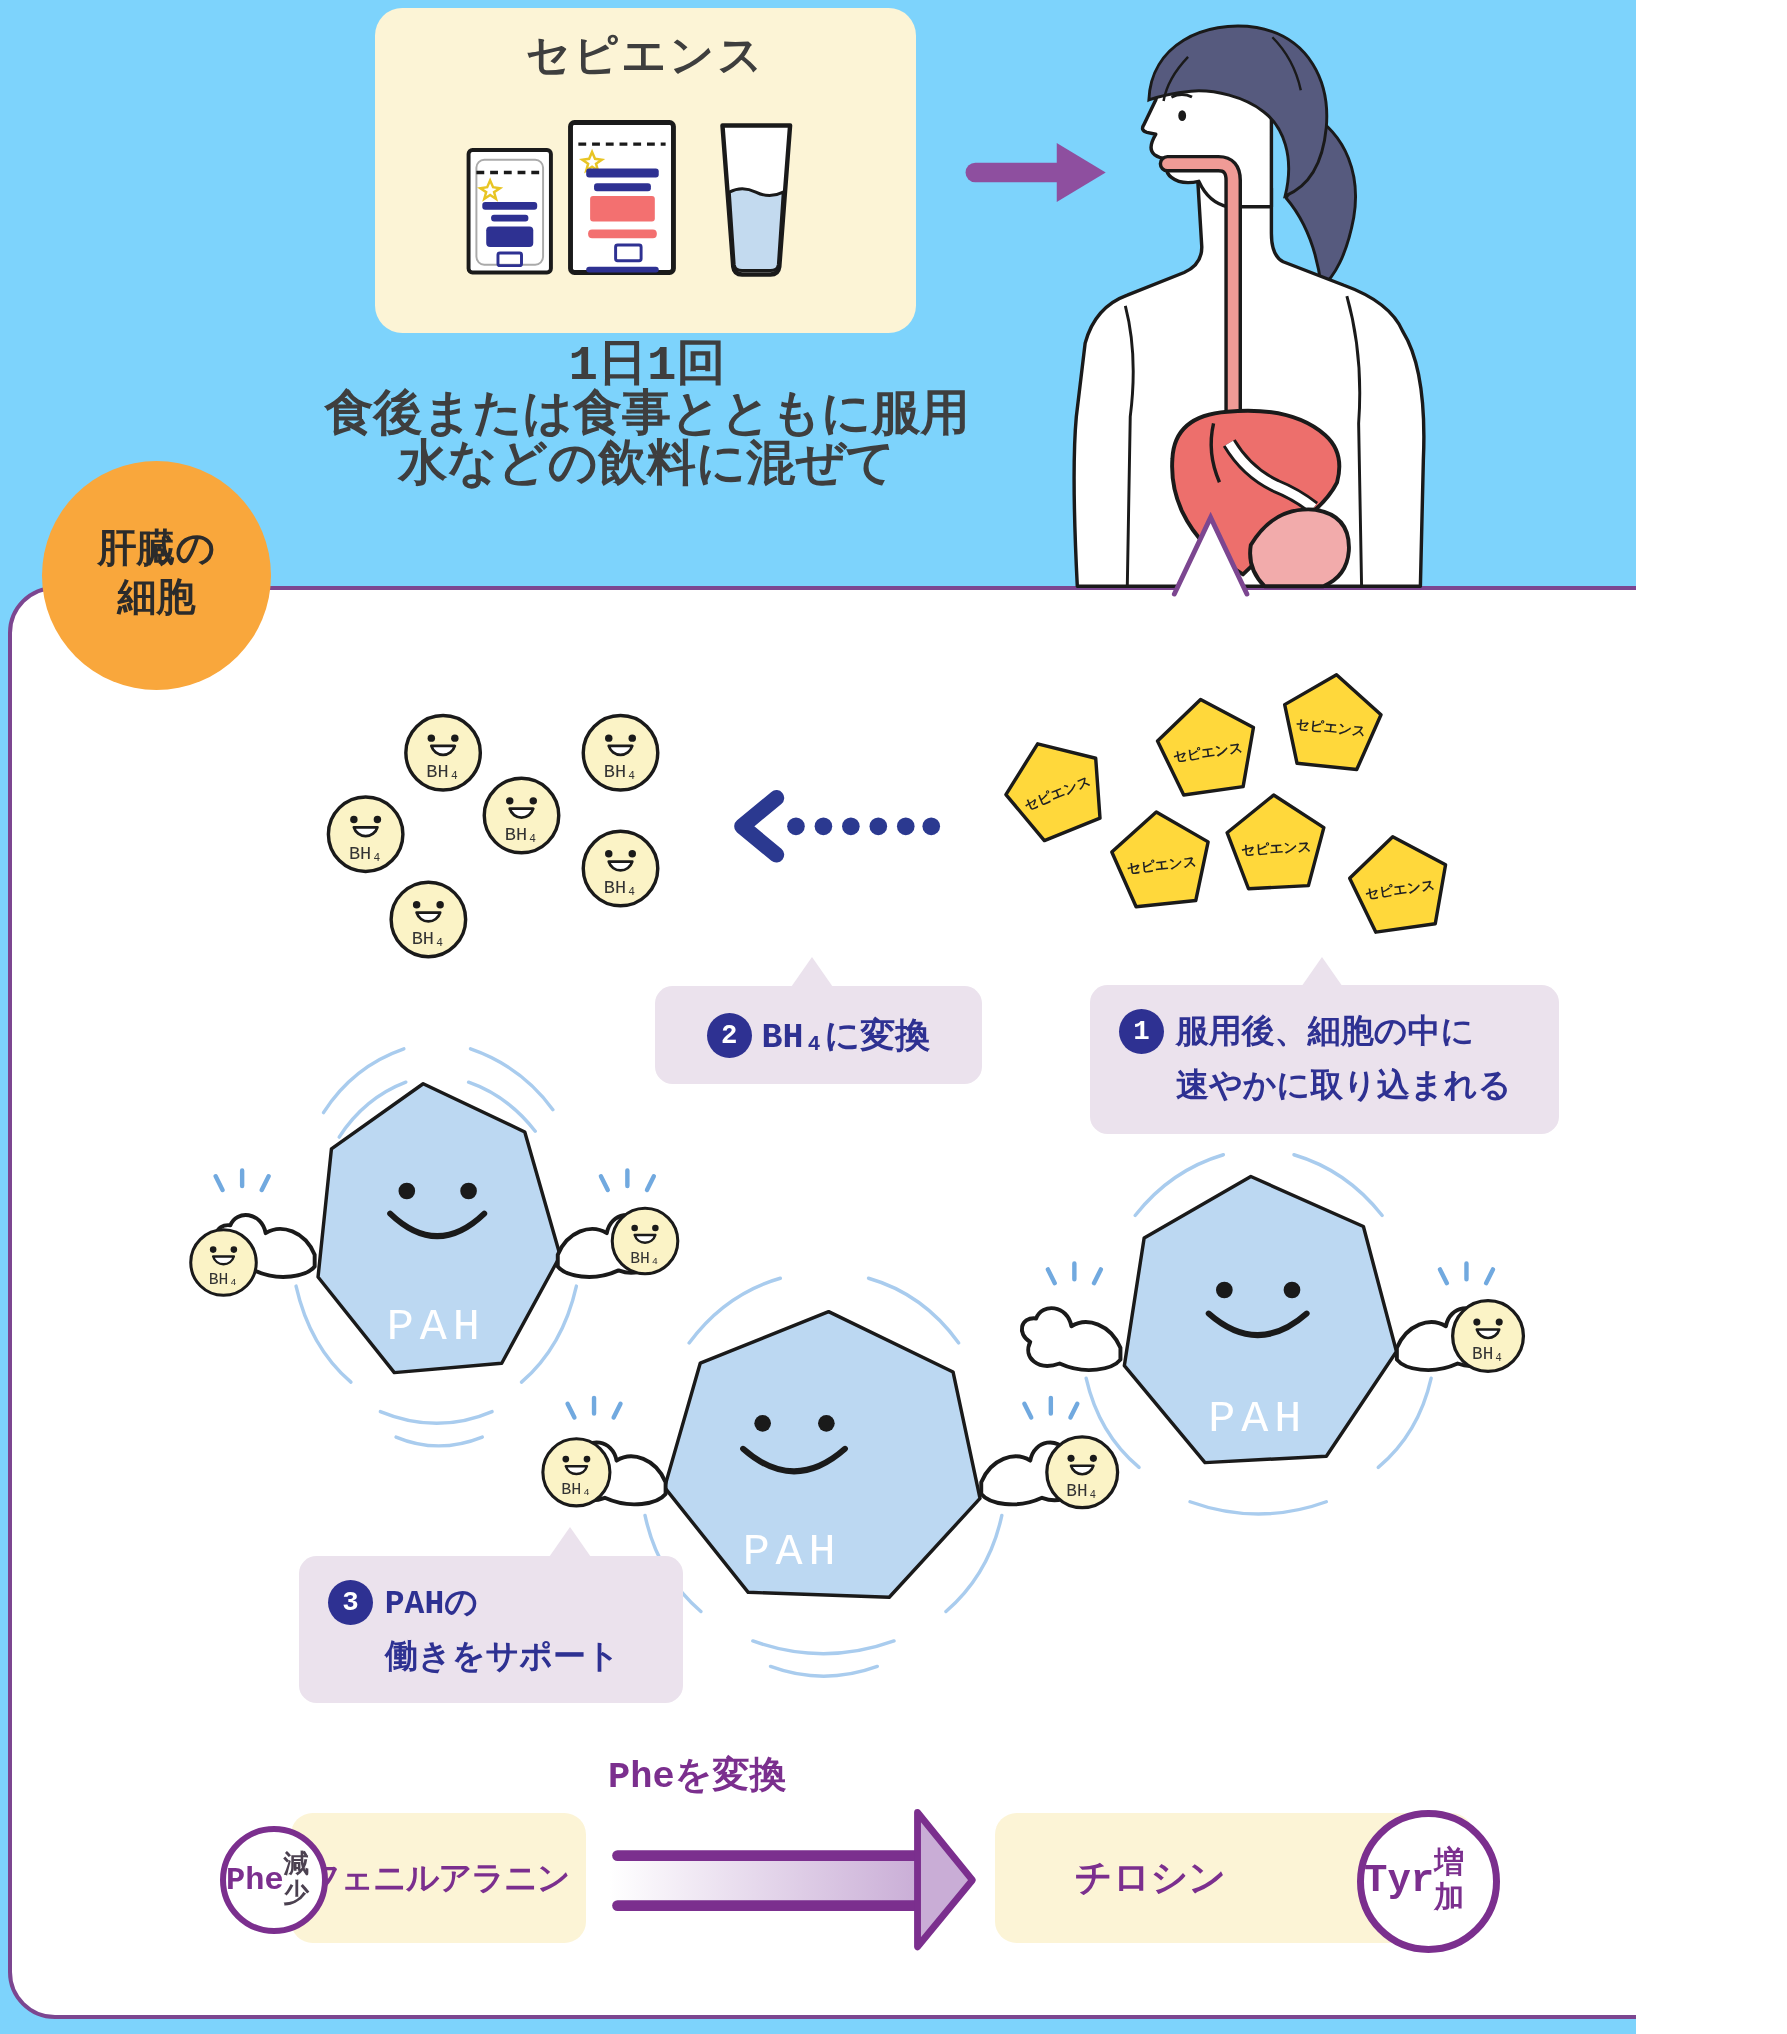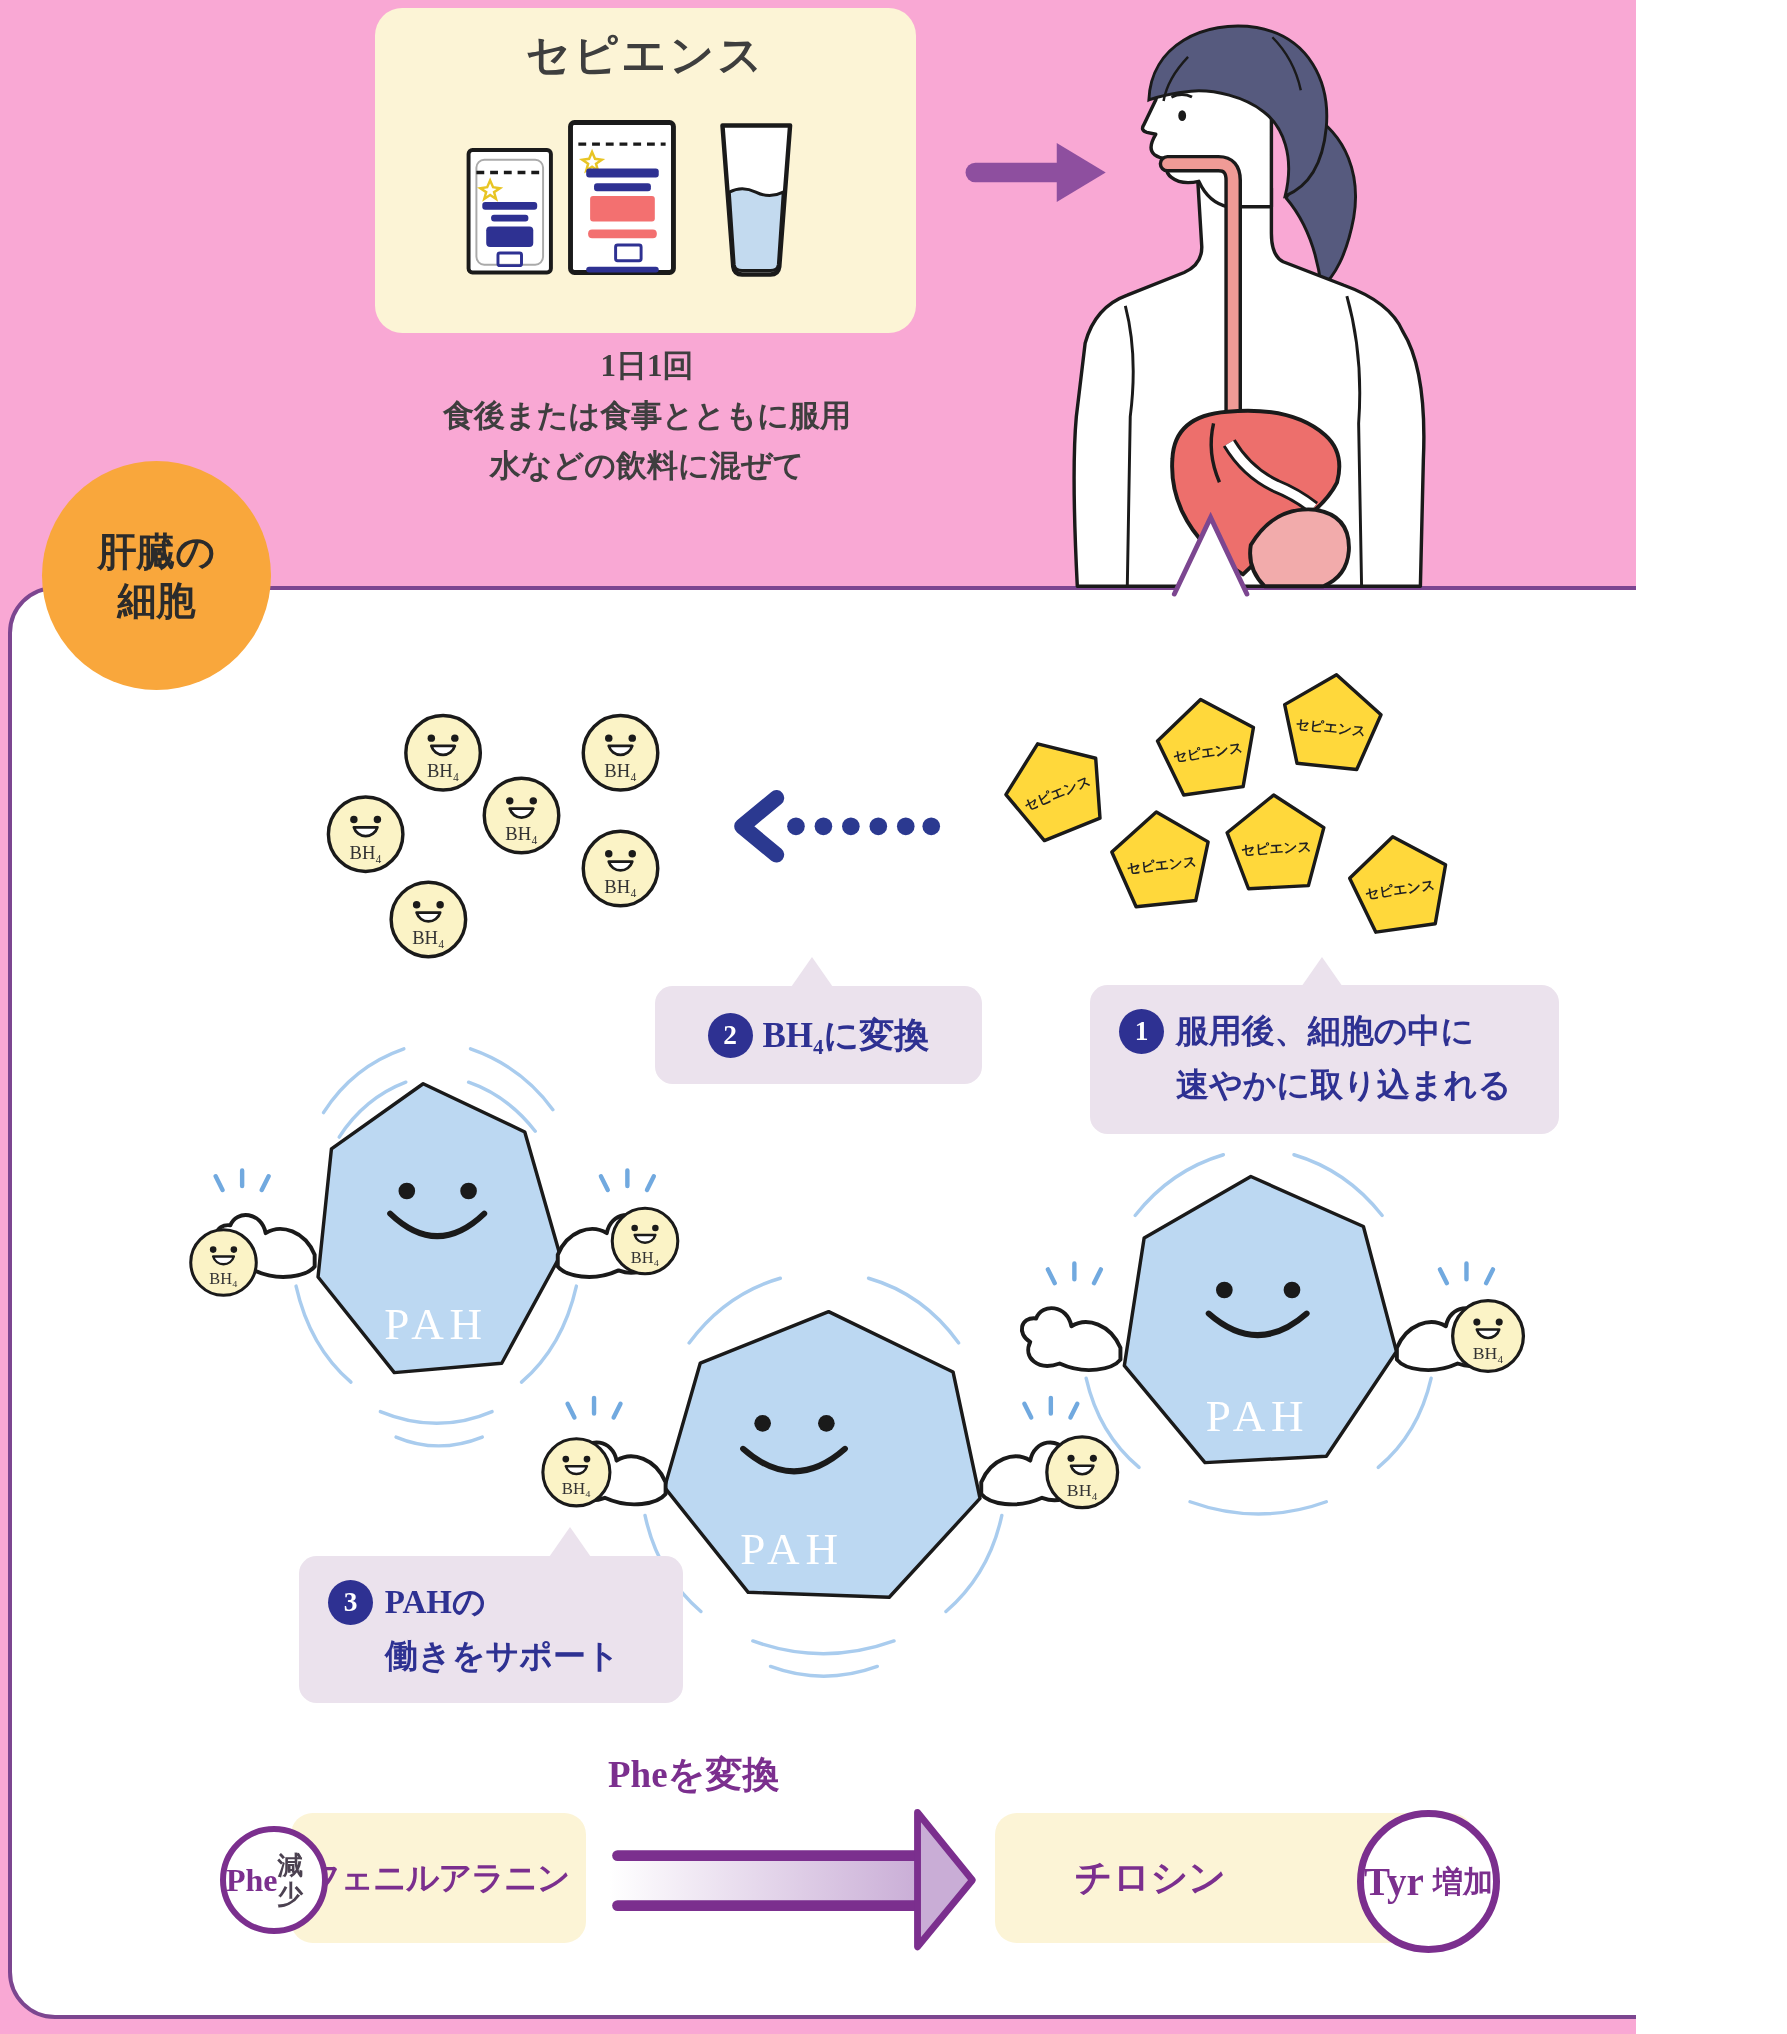--- a/index.html
+++ b/index.html
@@ -1,23 +1,23 @@
 <!DOCTYPE html>
 <html><head>
 <meta charset="utf-8">
 <style>
   html,body{margin:0;padding:0;background:#fff;}
-  #stage{position:relative;width:1636px;height:2035px;background:#f9a8d4;overflow:hidden;
-         font-family:Liberation Serif, serif;}
+  #stage{position:relative;width:1636px;height:2035px;background:#7dd3fc;overflow:hidden;
+         font-family:Liberation Mono, monospace;}
   .abs{position:absolute;}
   
   #product-box{left:375px;top:7.8px;width:541px;height:325px;background:#FCF4D6;border-radius:27.4px;}
   #product-title{left:375px;top:25.5px;width:541px;text-align:center;font-size:44px;font-weight:800;
                  color:#3E3E3E;letter-spacing:2.9px;}
-  #dosage{left:294px;top:341px;width:706px;text-align:center;font-size:31px;font-weight:800;
+  #dosage{left:294px;top:341px;width:706px;text-align:center;font-size:49px;font-weight:800;
           color:#3E3E3E;line-height:50px;}
   
   #cell-circle{left:42px;top:461px;width:229px;height:229px;border-radius:50%;background:#F9A73C;
                display:flex;flex-direction:column;align-items:center;justify-content:center;
                font-size:39px;font-weight:800;color:#2B2B2B;line-height:49px;z-index:3;text-align:center;}
   
   #cell-box{left:7.8px;top:586px;width:1772px;height:1433px;background:#fff;border:4.9px solid #7C4690;
             border-radius:47px;box-sizing:border-box;z-index:0;}
   svg#art{left:0;top:0;z-index:1;}
   

